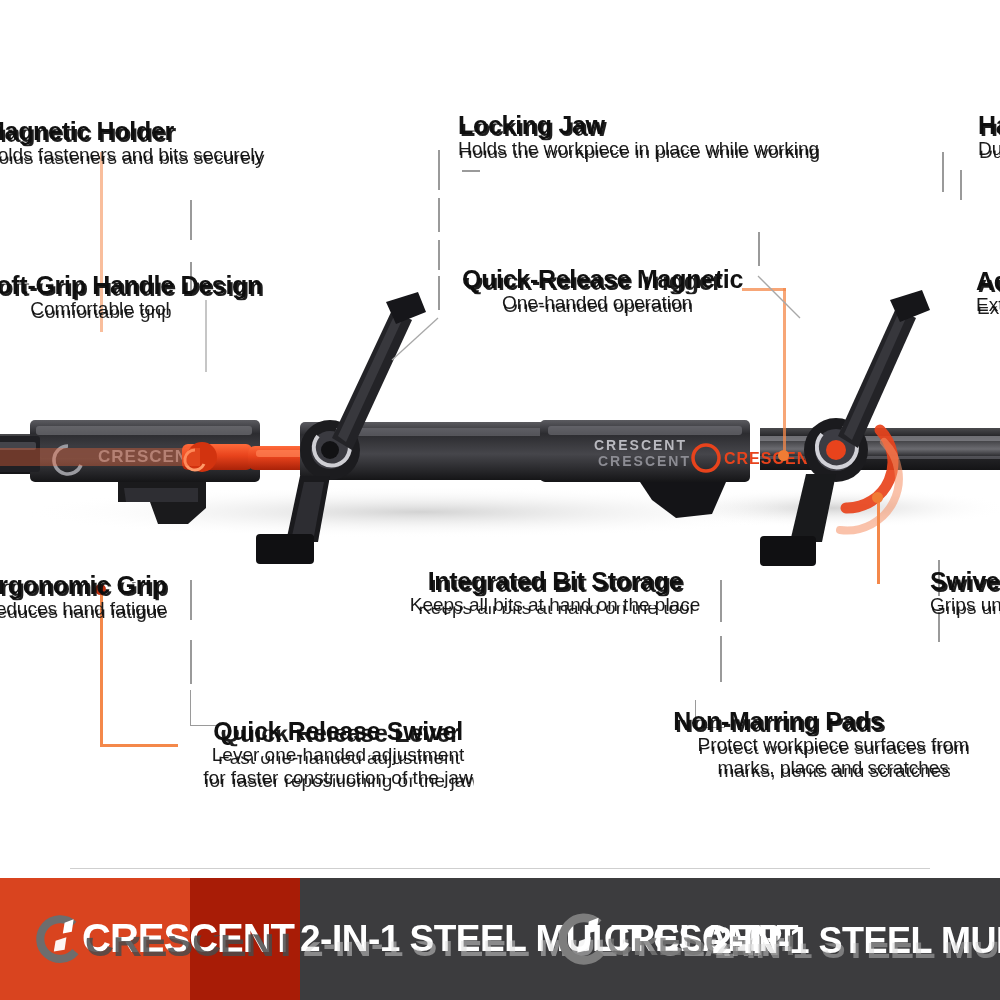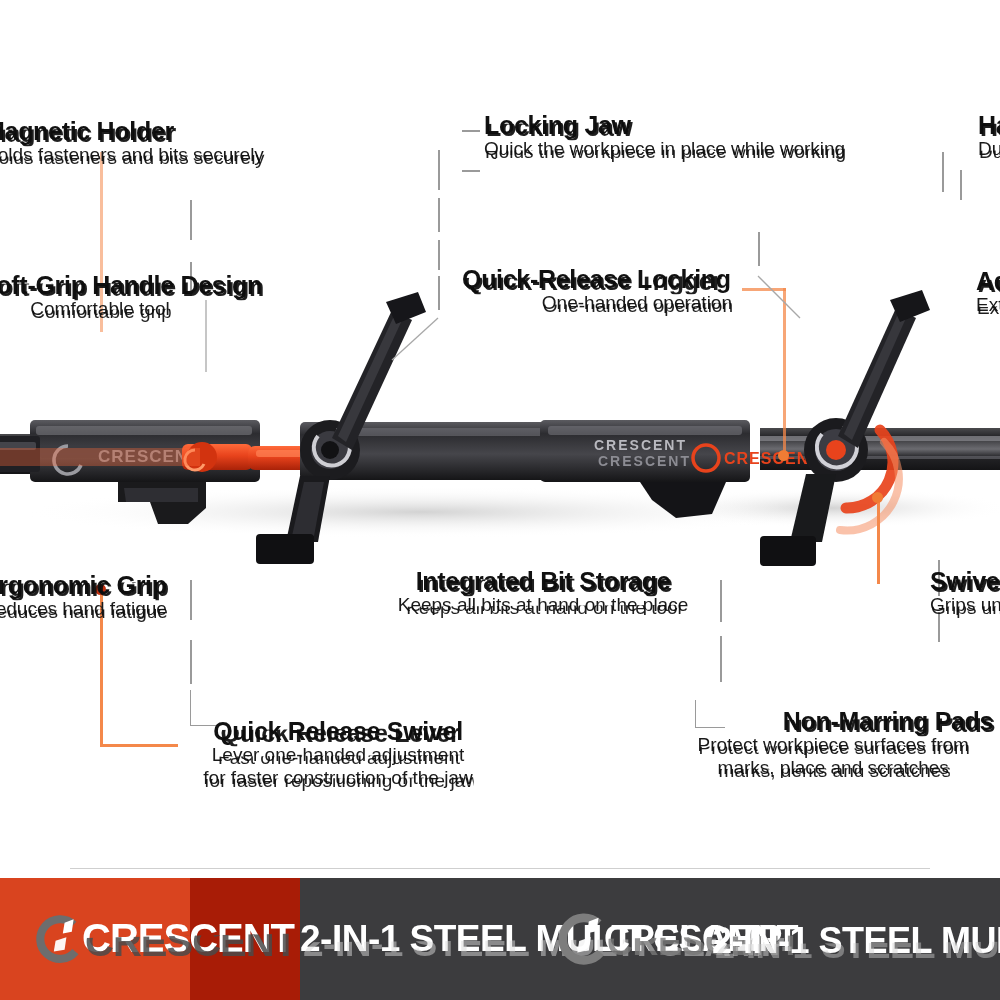--- a/index.html
+++ b/index.html
@@ -342,34 +342,34 @@
 
   <div class="callout left-al" style="left:-20px; top:272px; width:300px;">
     <div class="title">
       <span class="gtxt" data-ghost="Soft-Grip Handle Design">Soft-Grip Handle Design</span>
     </div>
     <div class="desc" style="text-align:center; width:240px;">
       <span class="gtxt sm" data-ghost="Comfortable grip">Comfortable tool</span>
     </div>
   </div>
 
-  <div class="callout center-al" style="left:484px; top:112px; width:320px;">
+  <div class="callout center-al" style="left:458px; top:112px; width:320px;">
     <div class="title" style="text-align:left;">
       <span class="gtxt" data-ghost="Locking Jaw">Locking Jaw</span>
     </div>
     <div class="desc" style="text-align:left;">
-      <span class="gtxt sm" data-ghost="Holds the workpiece in place while working">Quick the workpiece in place while working</span>
+      <span class="gtxt sm" data-ghost="Holds the workpiece in place while working">Holds the workpiece in place while working</span>
     </div>
   </div>
 
   <div class="callout center-al" style="left:462px; top:266px; width:310px;">
     <div class="title" style="text-align:left;">
-      <span class="gtxt" data-ghost="Quick-Release Trigger">Quick-Release Locking</span>
-    </div>
-    <div class="desc" style="text-align:right; width:270px;">
+      <span class="gtxt" data-ghost="Quick-Release Trigger">Quick-Release Magnetic</span>
+    </div>
+    <div class="desc" style="text-align:center; width:270px;">
       <span class="gtxt sm" data-ghost="One-handed operation">One-handed operation</span>
     </div>
   </div>
 
   <div class="callout left-al" style="left:978px; top:112px; width:260px;">
     <div class="title">
       <span class="gtxt" data-ghost="Hardened Steel">Hardened Steel</span>
     </div>
     <div class="desc">
       <span class="gtxt sm" data-ghost="Durable construction">Durable construction</span>
@@ -399,31 +399,31 @@
       <span class="gtxt" data-ghost="Quick Release Lever">Quick Release Swivel</span>
     </div>
     <div class="desc">
       <span class="gtxt sm" data-ghost="Fast one-handed adjustment">Lever one-handed adjustment</span>
     </div>
     <div class="desc">
       <span class="gtxt sm" data-ghost="for faster repositioning of the jaw">for faster construction of the jaw</span>
     </div>
   </div>
 
-  <div class="callout center-al" style="left:378px; top:568px; width:330px;">
+  <div class="callout center-al" style="left:390px; top:568px; width:330px;">
     <div class="title">
       <span class="gtxt" data-ghost="Integrated Bit Storage">Integrated Bit Storage</span>
     </div>
     <div class="desc">
       <span class="gtxt sm" data-ghost="Keeps all bits at hand on the tool">Keeps all bits at hand on the place</span>
     </div>
   </div>
 
   <div class="callout center-al" style="left:718px; top:708px; width:320px; transform:translateX(-14%);">
-    <div class="title" style="text-align:right;">
+    <div class="title" style="text-align:left;">
       <span class="gtxt" data-ghost="Non-Marring Pads">Non-Marring Pads</span>
     </div>
     <div class="desc">
       <span class="gtxt sm" data-ghost="Protect workpiece surfaces from">Protect workpiece surfaces from</span>
     </div>
     <div class="desc">
       <span class="gtxt sm" data-ghost="marks, dents and scratches">marks, place and scratches</span>
     </div>
   </div>
 

